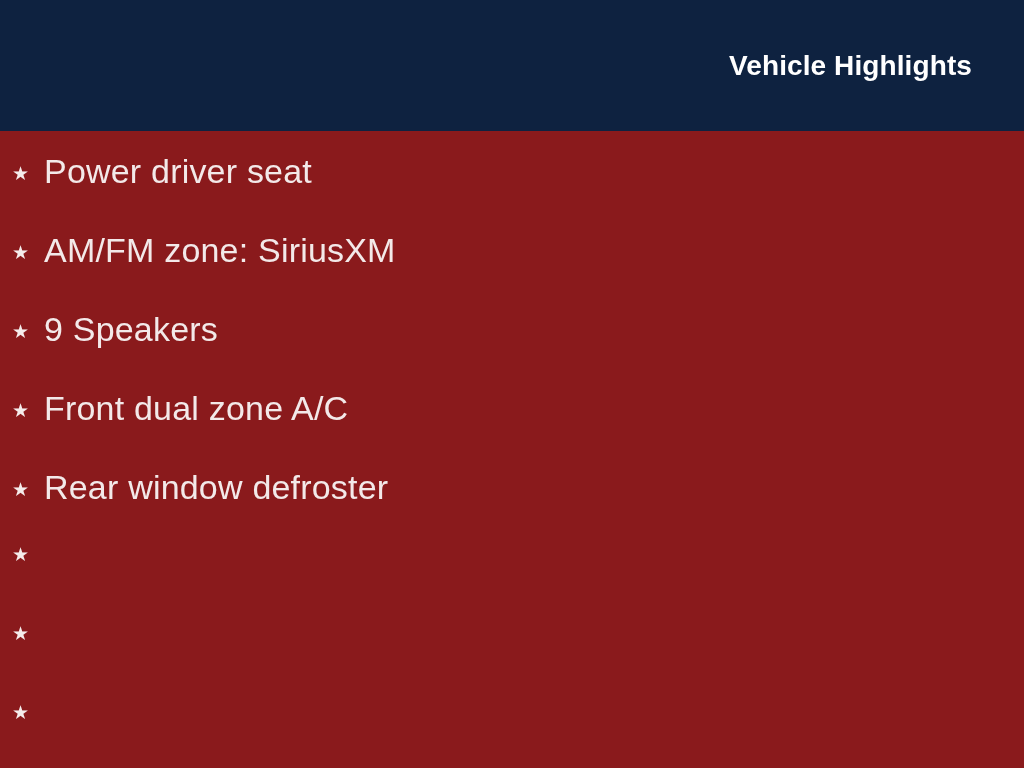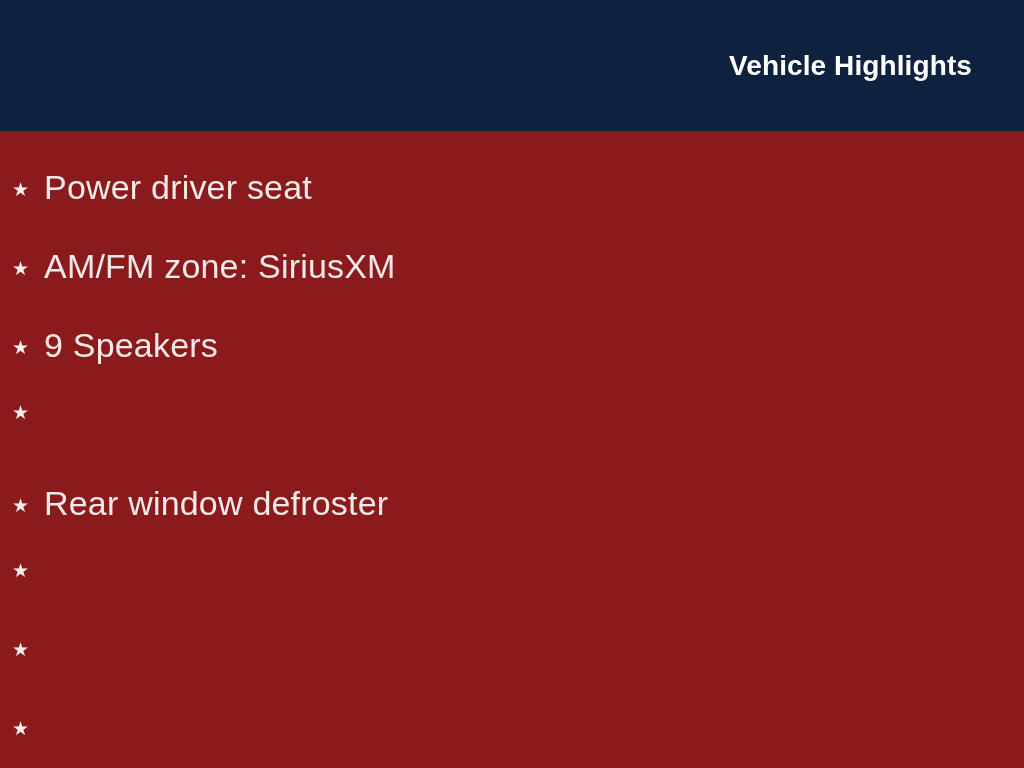--- a/index.html
+++ b/index.html
@@ -16,21 +16,20 @@
     -webkit-font-smoothing: antialiased;
   }
 
   .slide {
     position: relative;
     width: 1024px;
     height: 768px;
     background: #8a1a1c;
     display: flex;
     flex-direction: column;
-    gap: 16px;
   }
 
   
   .header {
     position: relative;
     height: 131px;
     flex: 0 0 131px;
     background: #0e2240;
     display: flex;
     align-items: center;
@@ -116,20 +115,21 @@
         <span class="highlight-text">AM/FM zone: SiriusXM</span>
       </li>
 
       <li class="highlight-item">
         <span class="bullet-star">★</span>
         <span class="highlight-text">9 Speakers</span>
       </li>
 
       <li class="highlight-item">
         <span class="bullet-star">★</span>
+        <span class="highlight-text">Front dual zone A/C</span>
       </li>
 
       <li class="highlight-item">
         <span class="bullet-star">★</span>
         <span class="highlight-text">Rear window defroster</span>
       </li>
 
       <li class="highlight-item">
         <span class="bullet-star">★</span>
       </li>

